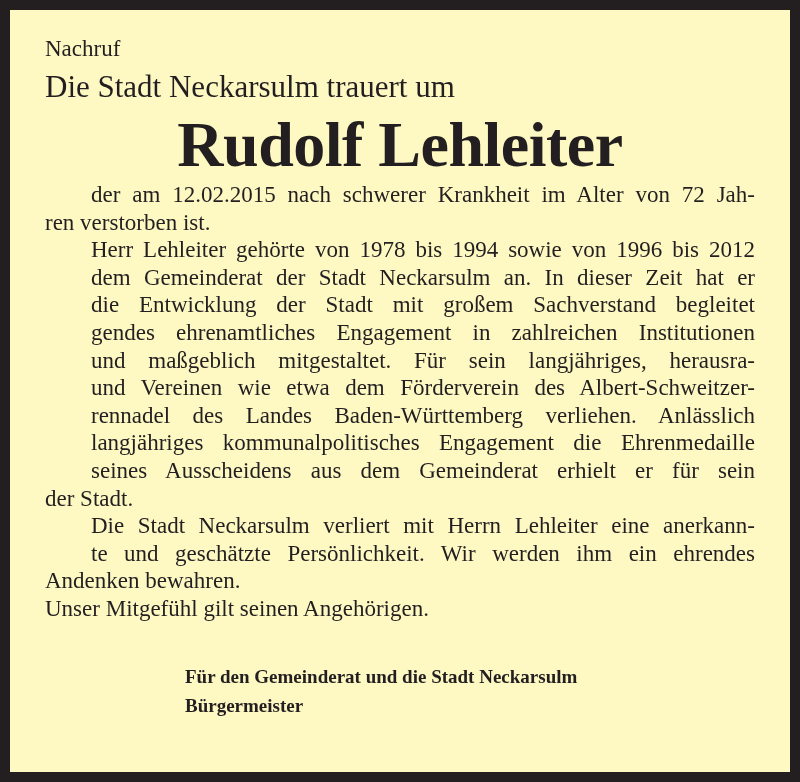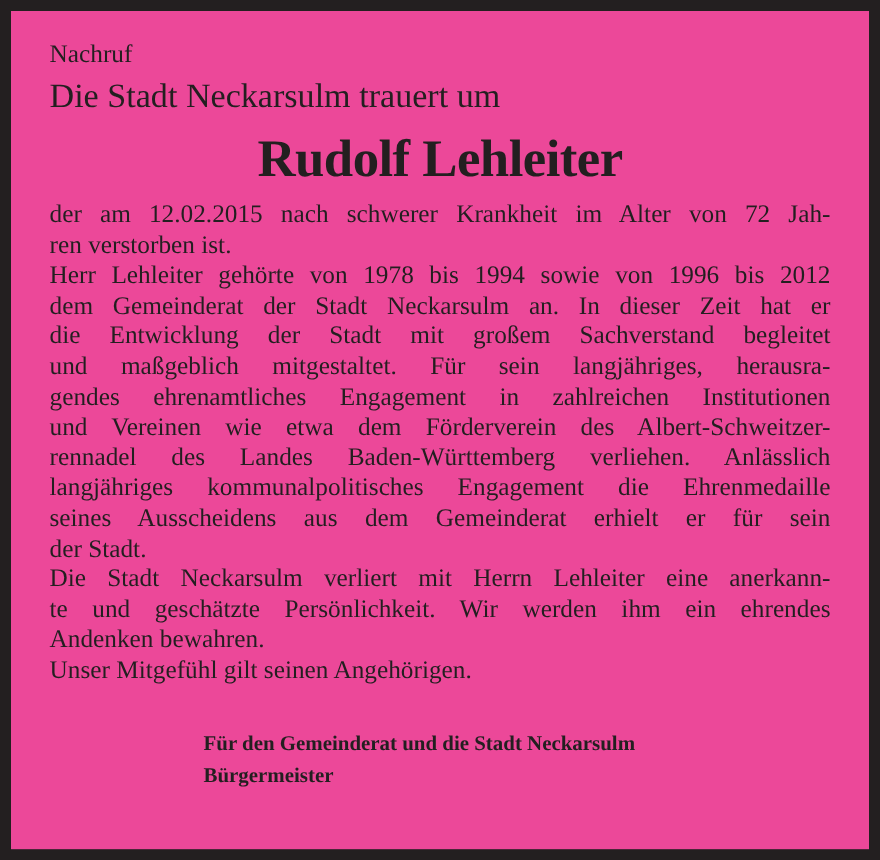--- a/index.html
+++ b/index.html
@@ -12,21 +12,21 @@
       height: 782px;
       position: relative;
       overflow: hidden;
     }
     .frame {
       position: absolute;
       left: 10px;
       top: 10px;
       width: 780px;
       height: 762px;
-      background: #ec4899;
+      background: #fef9c3;
       box-sizing: border-box;
     }
     .content {
       position: absolute;
       left: 35px;
       top: 0;
       width: 710px;
       font-family: "Liberation Serif", "DejaVu Serif", serif;
       color: #231f20;
     }
@@ -49,37 +49,38 @@
       font-size: 31px;
       line-height: 27px;
     }
     .name {
       position: absolute;
       top: 105px;
       left: 0;
       width: 710px;
       text-align: center;
       font-weight: bold;
-      font-size: 48px;
+      font-size: 64px;
       line-height: 60px;
       letter-spacing: -0.5px;
     }
     .body-text {
       position: absolute;
       top: 171px;
       left: 0;
       width: 710px;
     }
     .body-text .line {
       display: block;
     }
     .justify {
       text-align: justify;
       text-align-last: justify;
       white-space: normal;
+      margin-left: 46px;
     }
     .signature {
       position: absolute;
       top: 653px;
       left: 140px;
       font-weight: bold;
       font-size: 19px;
       line-height: 28.5px;
     }
     .signature div {
@@ -94,22 +95,22 @@
     <div class="intro1">Nachruf</div>
     <div class="intro2">Die Stadt Neckarsulm trauert um</div>
     <div class="name">Rudolf Lehleiter</div>
 
     <div class="body-text">
       <span class="line justify">der am 12.02.2015 nach schwerer Krankheit im Alter von 72 Jah-</span>
       <span class="line">ren verstorben ist.</span>
       <span class="line justify">Herr Lehleiter gehörte von 1978 bis 1994 sowie von 1996 bis 2012</span>
       <span class="line justify">dem Gemeinderat der Stadt Neckarsulm an. In dieser Zeit hat er</span>
       <span class="line justify">die Entwicklung der Stadt mit großem Sachverstand begleitet</span>
+      <span class="line justify">gendes ehrenamtliches Engagement in zahlreichen Institutionen</span>
       <span class="line justify">und maßgeblich mitgestaltet. Für sein langjähriges, herausra-</span>
-      <span class="line justify">gendes ehrenamtliches Engagement in zahlreichen Institutionen</span>
       <span class="line justify">und Vereinen wie etwa dem Förderverein des Albert-Schweitzer-</span>
       <span class="line justify">rennadel des Landes Baden-Württemberg verliehen. Anlässlich</span>
       <span class="line justify">langjähriges kommunalpolitisches Engagement die Ehrenmedaille</span>
       <span class="line justify">seines Ausscheidens aus dem Gemeinderat erhielt er für sein</span>
       <span class="line">der Stadt.</span>
       <span class="line justify">Die Stadt Neckarsulm verliert mit Herrn Lehleiter eine anerkann-</span>
       <span class="line justify">te und geschätzte Persönlichkeit. Wir werden ihm ein ehrendes</span>
       <span class="line">Andenken bewahren.</span>
       <span class="line">Unser Mitgefühl gilt seinen Angehörigen.</span>
     </div>

